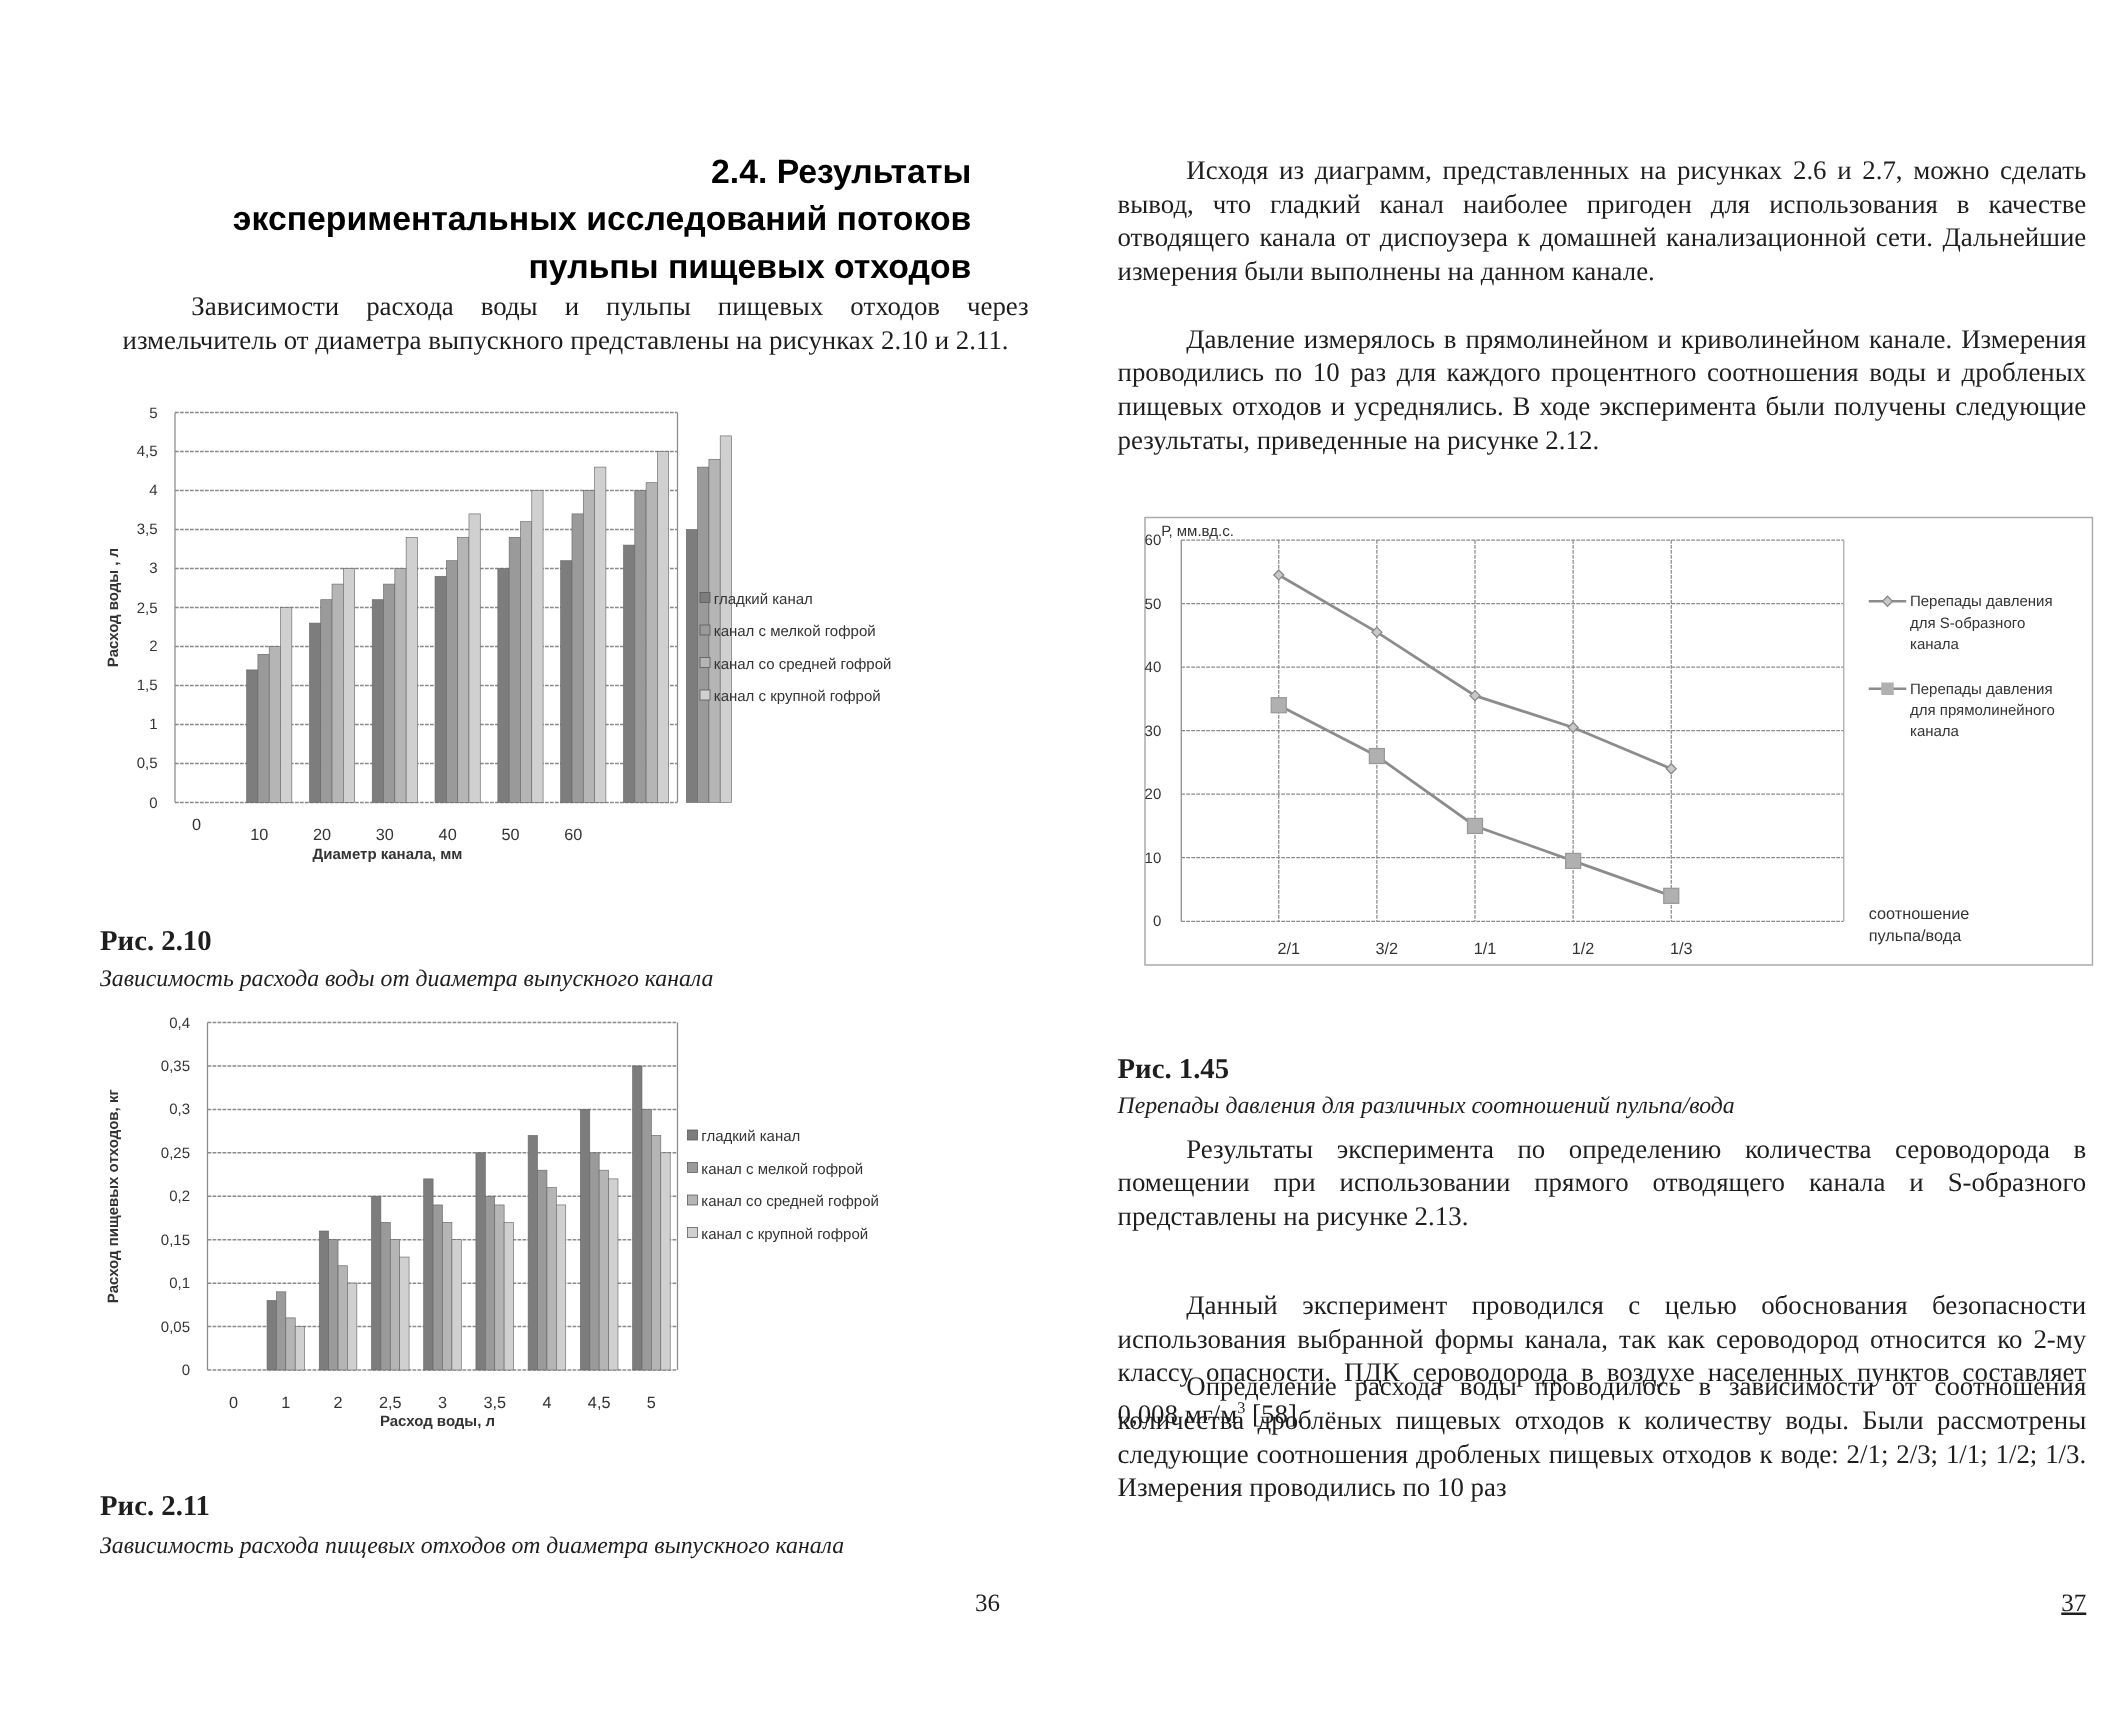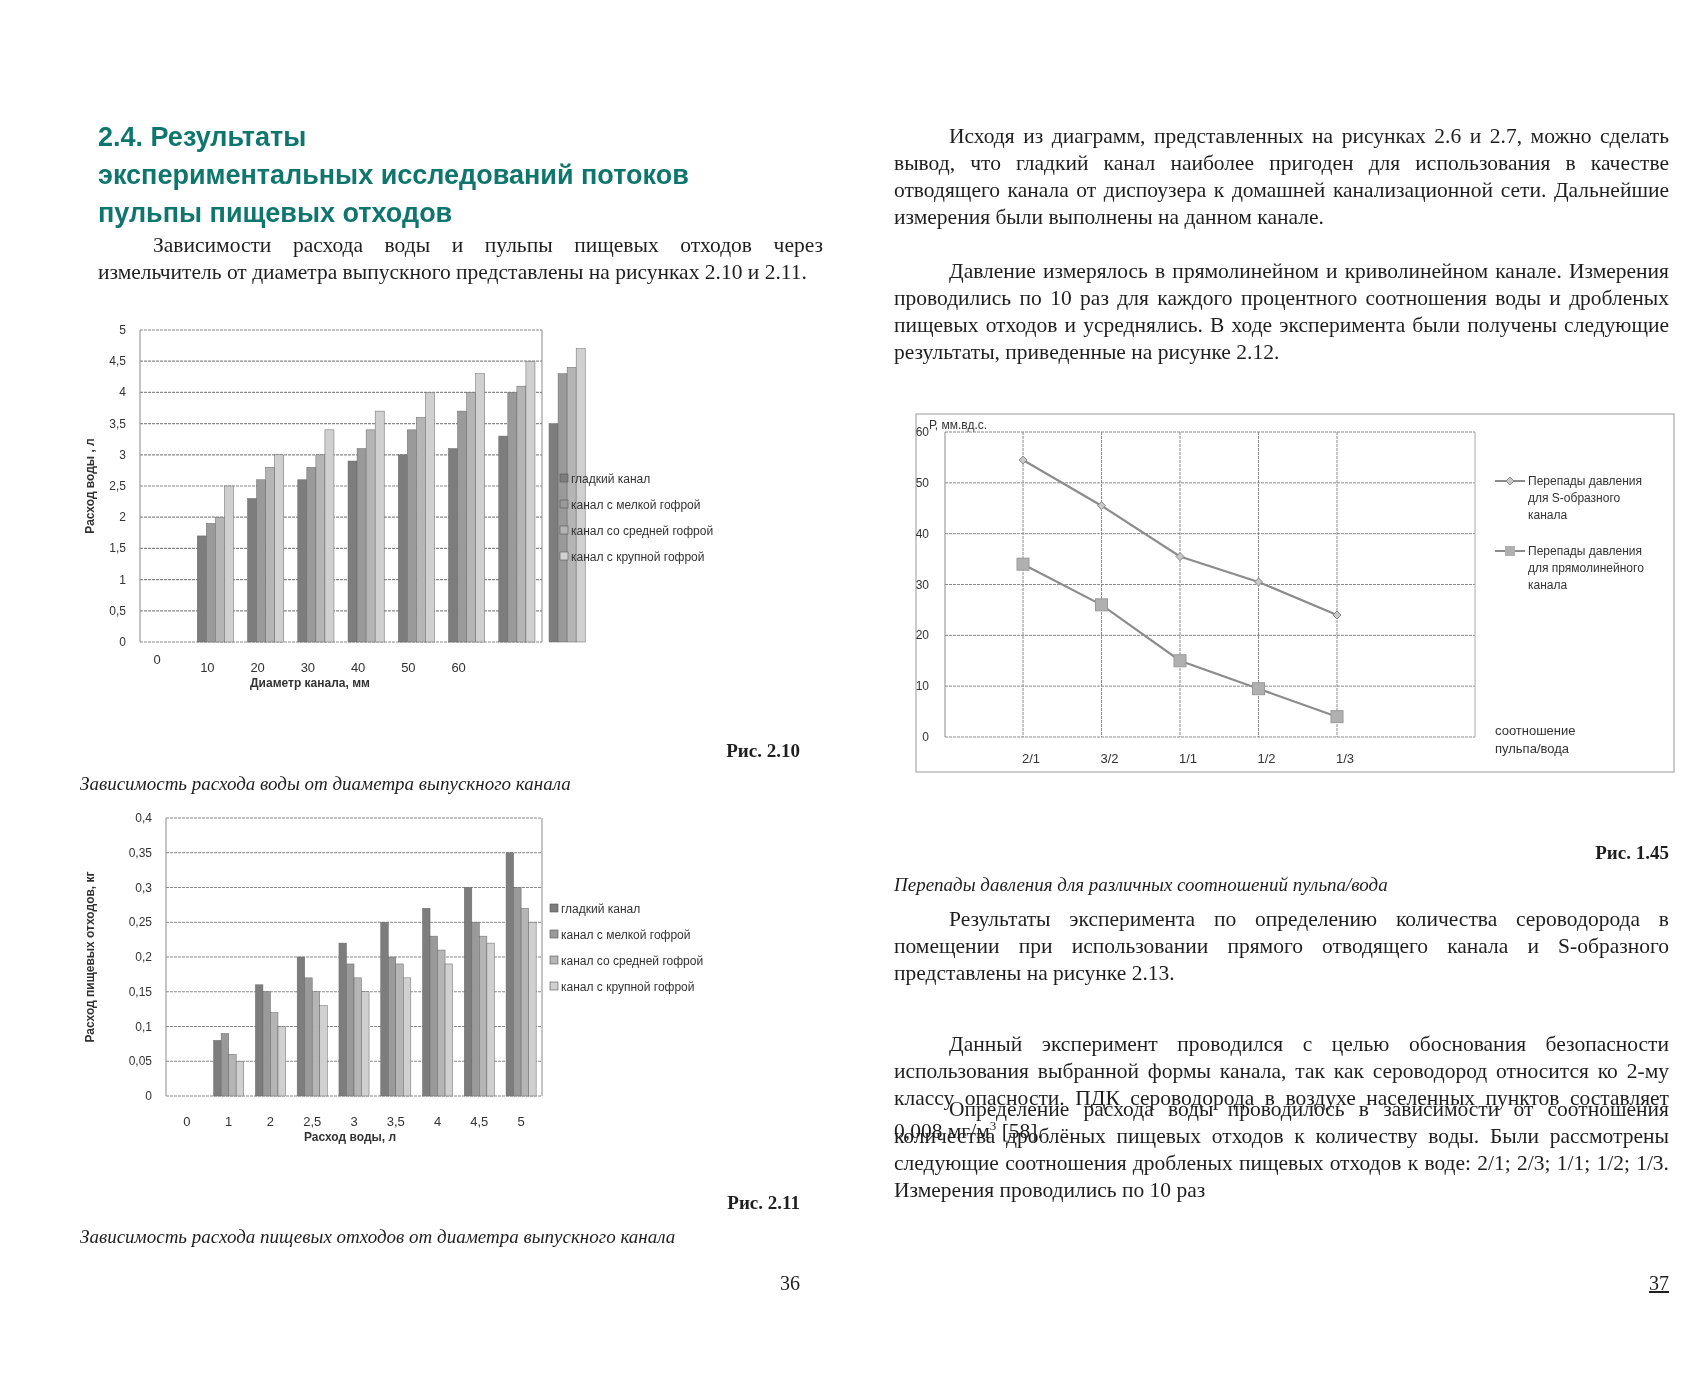--- a/index.html
+++ b/index.html
@@ -1,23 +1,23 @@
 <!DOCTYPE html>
 <html><head>
 <meta charset="utf-8">
 <style>
   html, body { margin:0; padding:0; background:#fff; }
   body { width:1682px; height:1380px; position:relative; overflow:hidden; color:#1e1e1e; font-family:"Liberation Serif", serif; }
   .page { position:absolute; top:0; height:1380px; }
   #left-page { left:0; width:841px; }
   #right-page { left:841px; width:841px; }
-  .heading { position:absolute; left:98px; width:700px; text-align:left; font-family:"Liberation Sans", sans-serif; font-weight:bold; font-size:27px; line-height:38px; color:#0f766e; }
+  .heading { position:absolute; left:77px; width:700px; text-align:right; font-family:"Liberation Sans", sans-serif; font-weight:bold; font-size:27px; line-height:38px; color:#000000; }
   .para { position:absolute; font-size:21.5px; line-height:27px; text-align:justify; }
   .indent { text-indent:55px; }
-  .fig-num { position:absolute; font-weight:bold; font-size:19px; text-align:right; }
+  .fig-num { position:absolute; font-weight:bold; font-size:23px; text-align:left; }
   .fig-cap { position:absolute; font-style:italic; font-size:19px; text-align:left; }
   .page-num { position:absolute; font-size:20px; text-align:right; }
   svg text { font-family:"Liberation Sans", sans-serif; }
   .chart-frame { position:absolute; }
 </style>
 </head>
 <body>
 
 <div class="page" id="left-page">
   <div class="heading" style="top:118px;">

